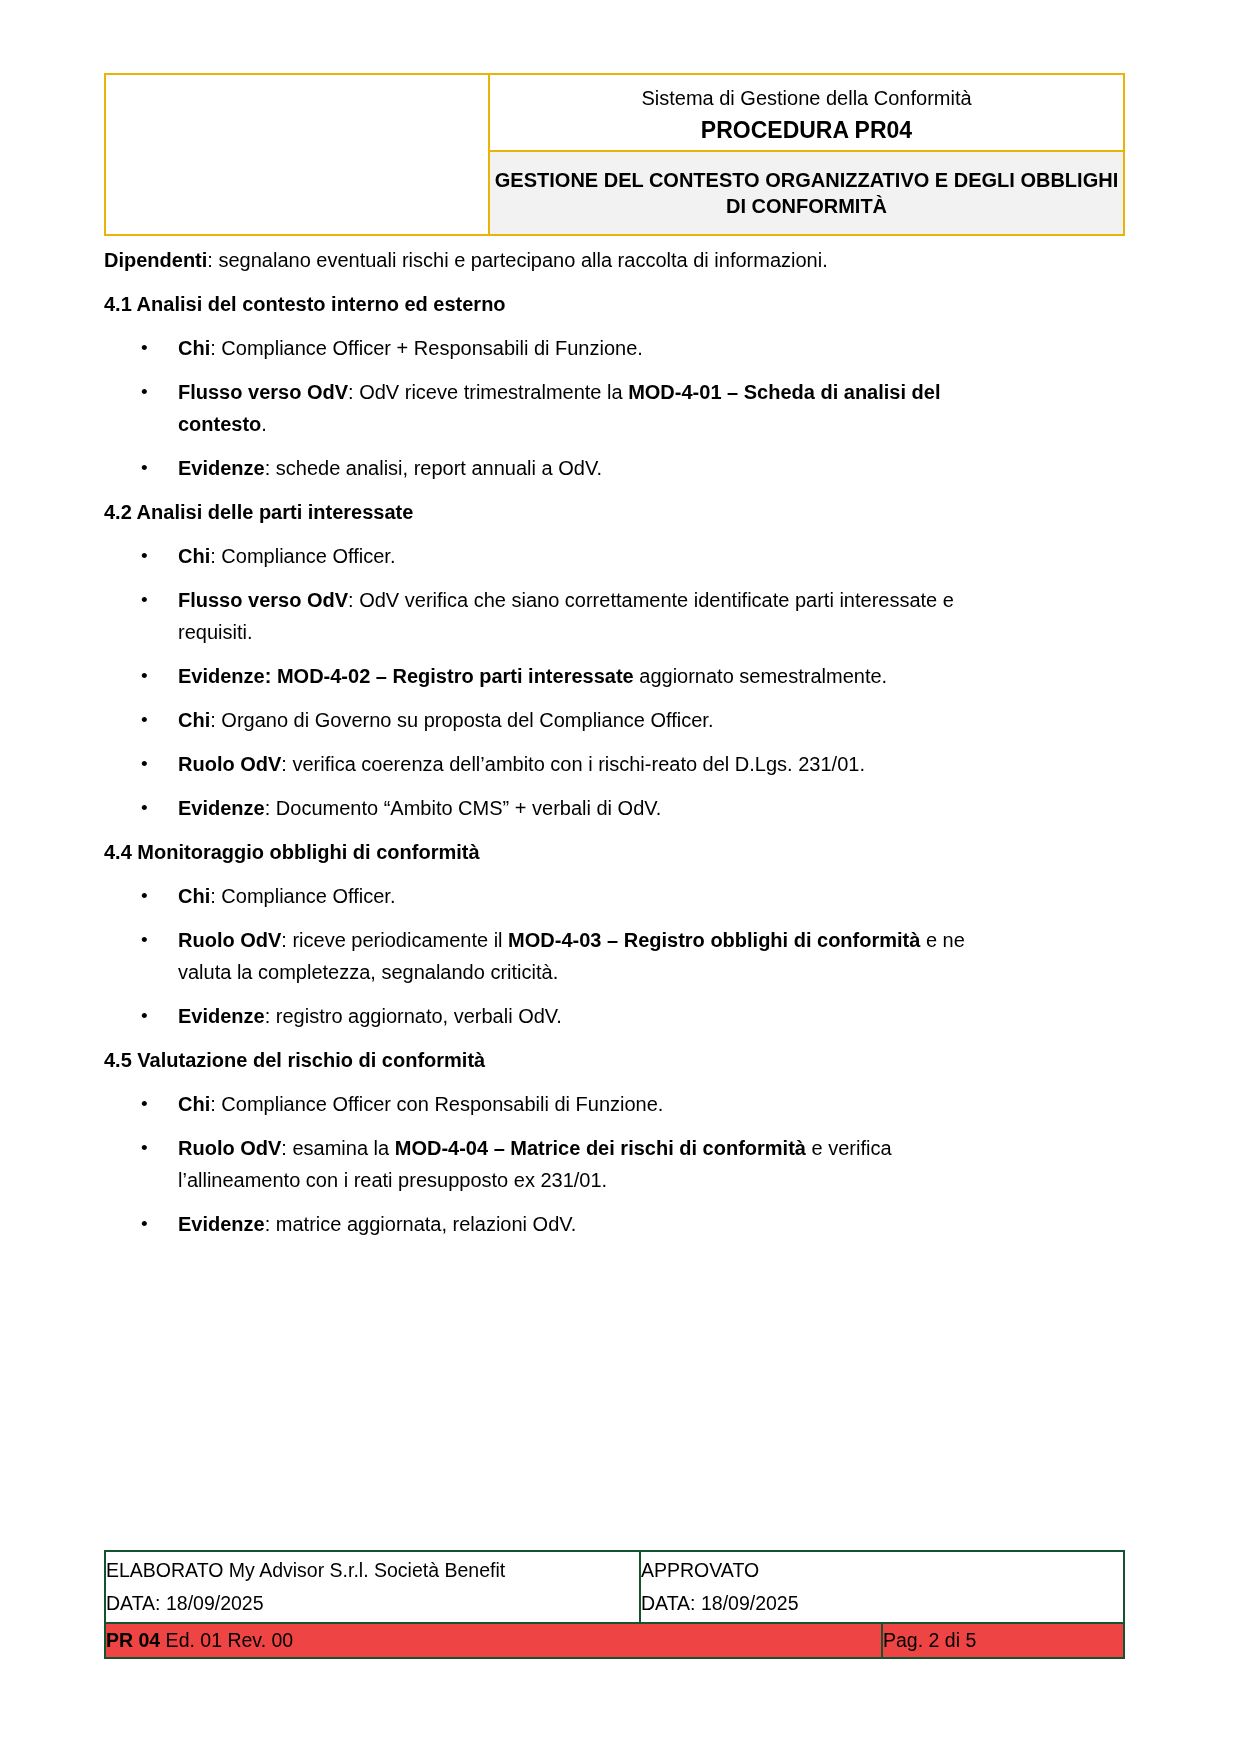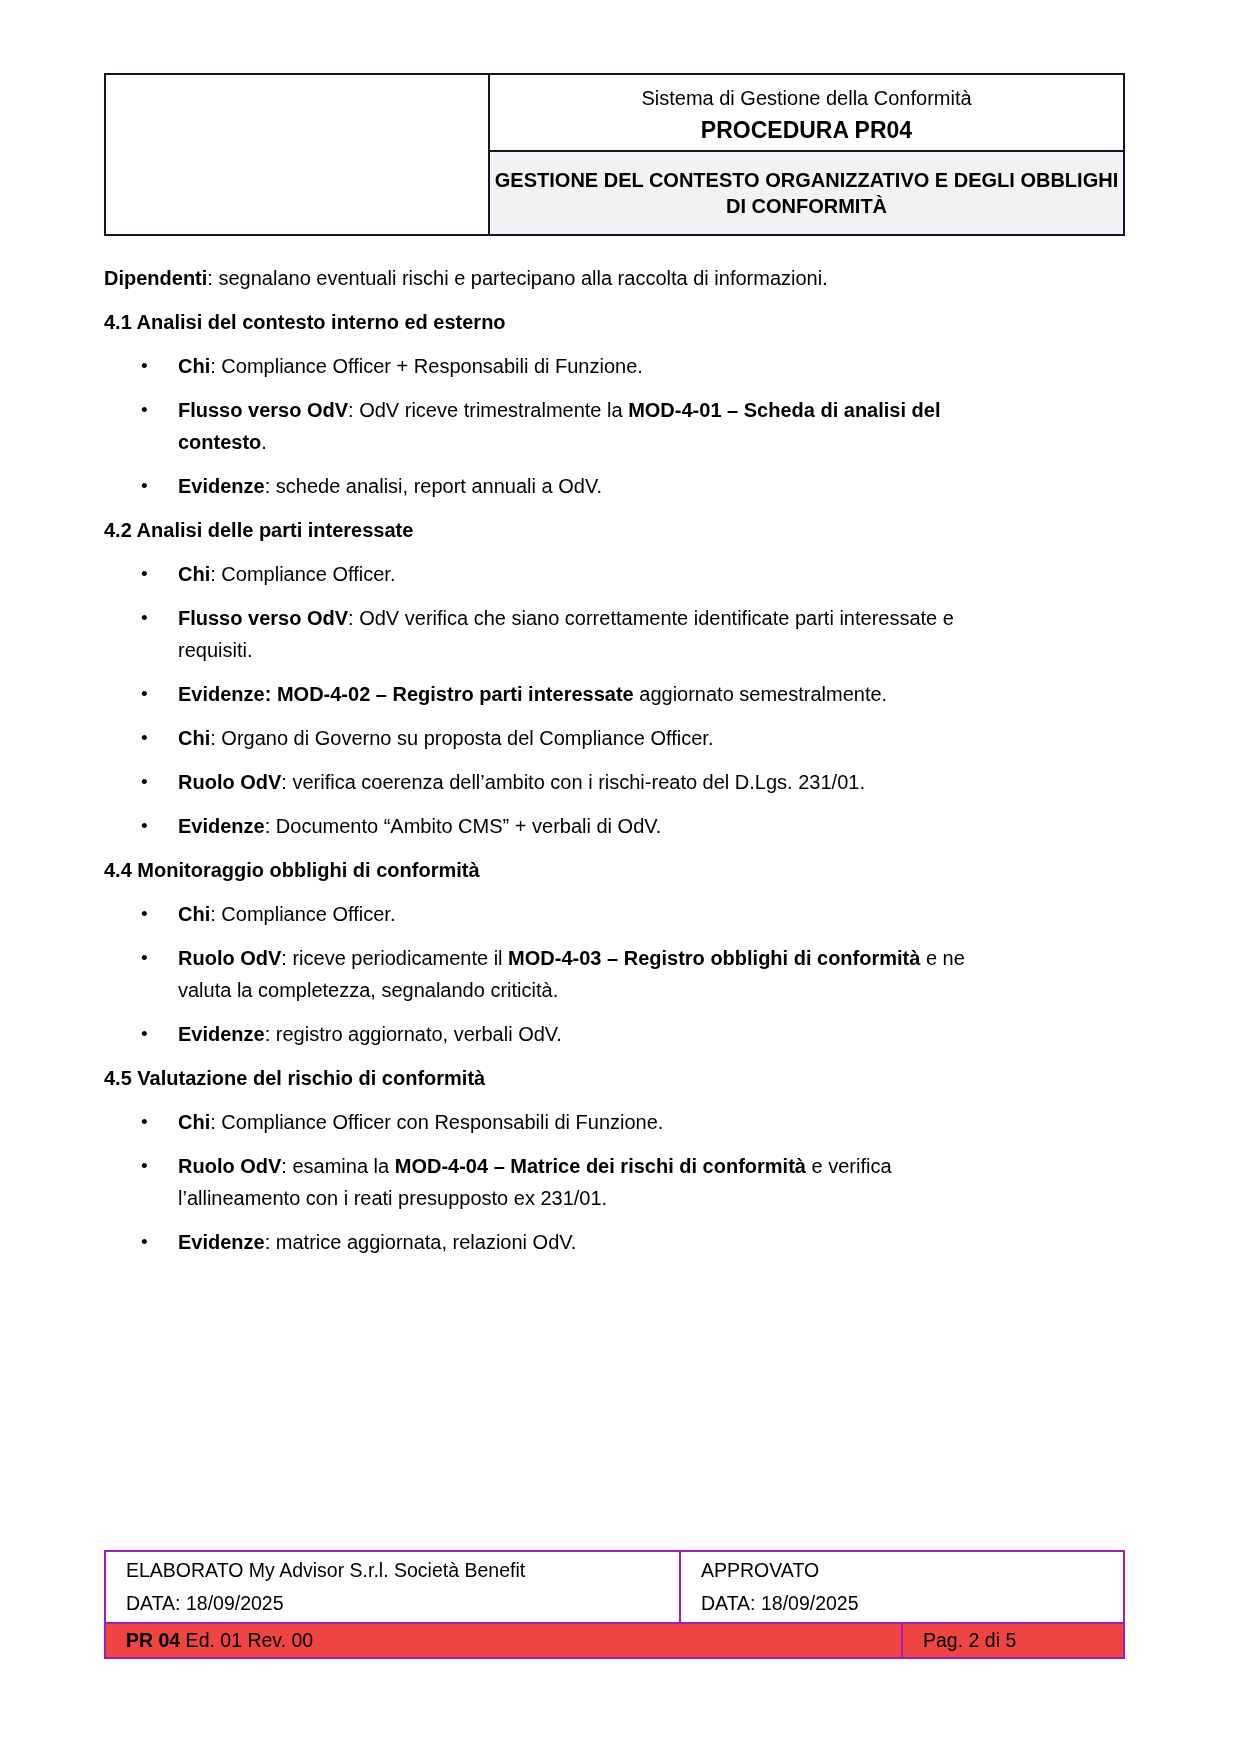--- a/index.html
+++ b/index.html
@@ -16,21 +16,21 @@
   
   .header-table {
     position: absolute;
     left: 104px;
     top: 73px;
     width: 1021px;
     border-collapse: collapse;
     table-layout: fixed;
   }
   .header-table td {
-    border: 2px solid #0f172a;
+    border: 2px solid #eab308;
     padding: 0;
     vertical-align: middle;
   }
   .logo-cell { width: 382px; background: #ffffff; }
   .title-cell { height: 75px; text-align: center; background: #ffffff; }
   .title-cell .subtitle { font-size: 20px; line-height: 30px; font-weight: 400; margin-top: 4px; }
   .title-cell .proc { font-size: 23px; line-height: 34px; font-weight: 700; }
   .doc-title-cell {
     height: 82px;
     text-align: center;
@@ -38,21 +38,21 @@
     font-size: 20px;
     font-weight: 700;
     line-height: 26px;
     padding: 4px 6px;
   }
 
   
   .body-content {
     position: absolute;
     left: 104px;
-    top: 252px;
+    top: 234px;
     width: 1021px;
   }
   .doc-p {
     font-size: 20px;
     line-height: 32px;
     margin: 12px 0 0 0;
   }
   .intro { margin-top: 10px; }
   .b { font-weight: 700; }
   .h-main { font-weight: 700; margin-top: 56px; }
@@ -72,22 +72,22 @@
   .footer-table {
     position: absolute;
     left: 104px;
     top: 1550px;
     width: 1021px;
     border-collapse: collapse;
     table-layout: fixed;
     font-size: 19.5px;
   }
   .footer-table td {
-    border: 2px solid #a21caf;
-    padding: 2px 20px;
+    border: 2px solid #14532d;
+    padding: 2px 0;
     vertical-align: middle;
     background: #ffffff;
   }
   .footer-table .cell-line { line-height: 33px; }
   .footer-table tr.ref-row td {
     background: #ef4444;
     height: 33px;
     line-height: 29px;
     padding-top: 0;
     padding-bottom: 0;

